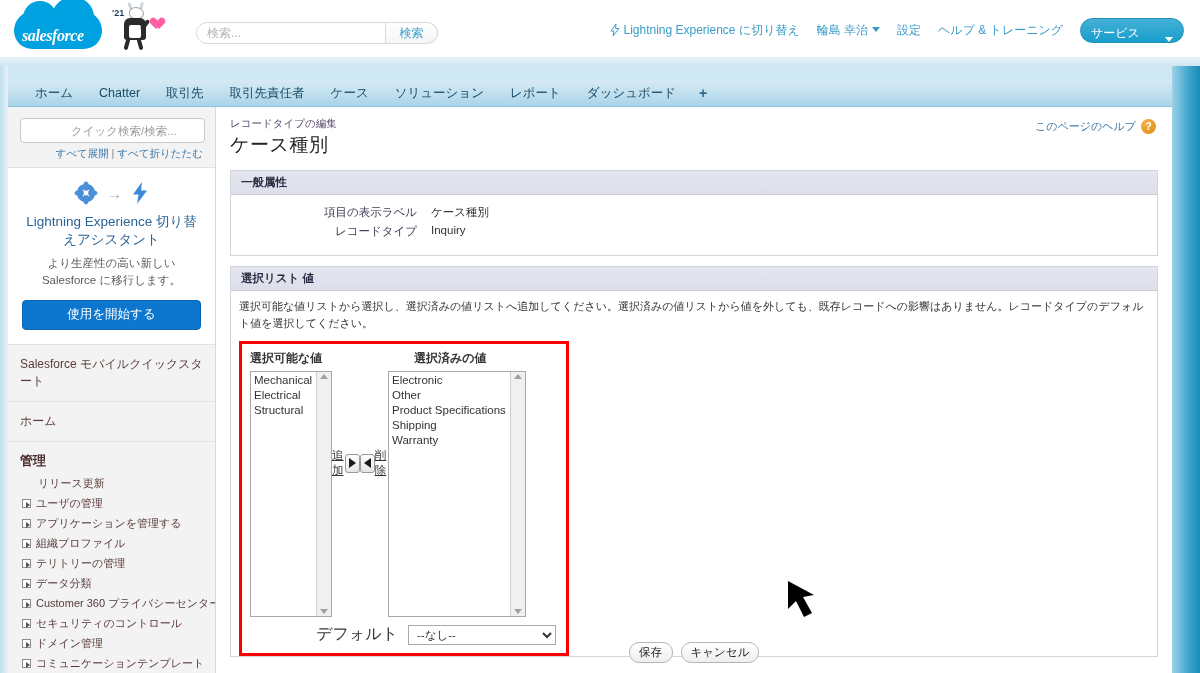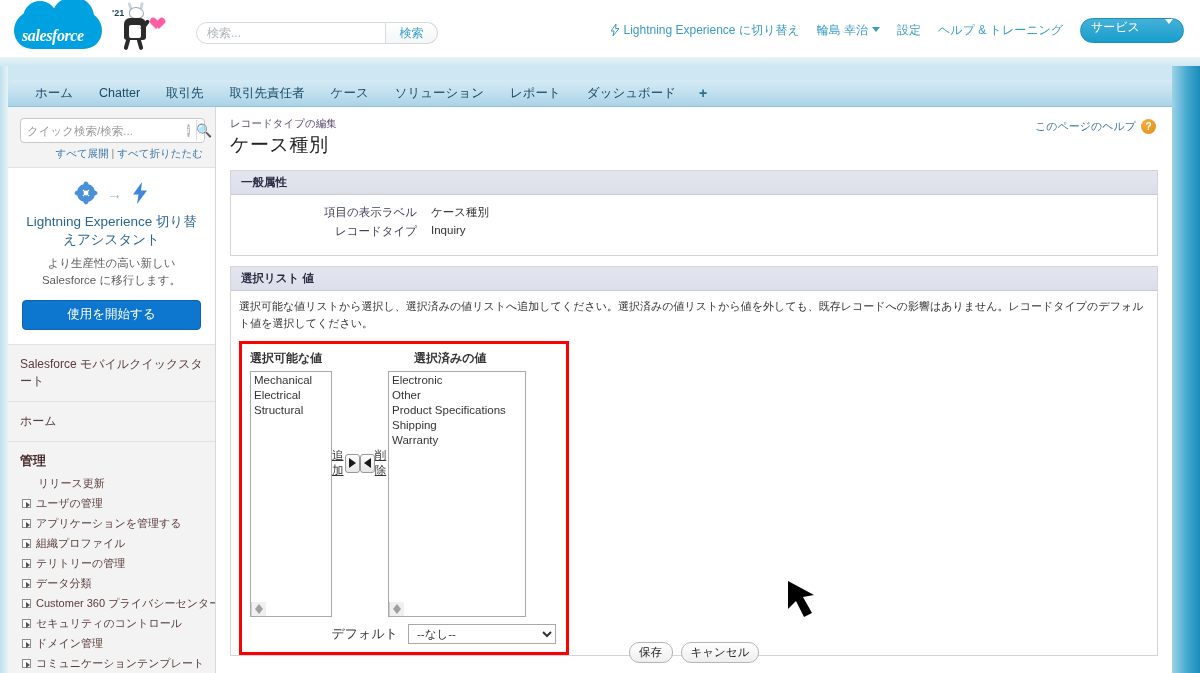--- a/index.html
+++ b/index.html
@@ -135,21 +135,21 @@
   .bolt-mini {
     display: inline-block; width: 8px; height: 12px;
     vertical-align: -2px; margin-right: 4px;
   }
   .caret-down {
     display: inline-block; width: 0; height: 0;
     border-left: 4px solid transparent; border-right: 4px solid transparent;
     border-top: 5px solid #3a9cc6; margin-left: 4px; vertical-align: 2px;
   }
   #appmenu {
-    display: flex; align-items: flex-start; justify-content: space-between;
+    display: flex; align-items: flex-end; justify-content: space-between;
     width: 104px; height: 25px; padding: 0 10px;
     background: linear-gradient(to bottom,#45b0d8,#189ecb);
     border: 1px solid #1d90b8; border-radius: 13px;
     color: #fff; font-size: 12px; cursor: pointer;
   }
   #appmenu .caret-down { border-top-color: #fff; }
 
   
   #tabbar {
     position: absolute; left: 8px; top: 80px;
@@ -182,21 +182,21 @@
   }
   #qsearch {
     margin: 3px 10px 0 12px;
     display: flex; align-items: center;
     height: 25px; border: 1px solid #c9c9c9; border-radius: 4px;
     background: #fff;
   }
   #qsearch input {
     flex: 1; border: none; outline: none; height: 31px;
     padding: 0 6px; font-size: 11.5px; color: #444;
-    font-family: "Liberation Sans", sans-serif; background: transparent;
+    font-family: "Liberation Sans", sans-serif; background: transparent; margin-left: 44px;
   }
   #qsearch input::placeholder { color: #9b9b9b; }
   .qs-info {
     width: 13px; height: 13px; border-radius: 50%;
     background: #b8b8b8; color: #fff; font-size: 9px; font-style: italic;
     font-weight: bold; text-align: center; line-height: 13px; margin-right: 6px;
     font-family: "Liberation Serif", serif;
   }
   .qs-mag {
     width: 22px; text-align: center; color: #6d6d6d; font-size: 13px;
@@ -306,21 +306,20 @@
   }
   .dual-heads { display: flex; font-size: 12px; font-weight: bold; color: #333; }
   .dh1 { width: 96px; text-align: left; }
   .dh2 { width: 60px; }
   .dh3 { flex: 1; text-align: left; padding-left: 8px; }
   .dual-row { display: flex; align-items: flex-start; margin-top: 4px; }
   .lbox {
     border: 1px solid #a9a9a9; background: #fff;
     height: 246px; overflow: hidden; position: relative;
     display: flex;
-    flex-direction: column;
   }
   .lbox-items {
     flex: 1; padding: 1px 0 0 2px; font-size: 11.5px; color: #333;
     line-height: 15px; overflow: hidden;
   }
   .lbox-items div { white-space: nowrap; padding-left: 1px; }
   .lbox.left { width: 82px; }
   .lbox.right { width: 138px; }
   .vscroll {
     width: 15px; background: #f0f0f0; border-left: 1px solid #cfcfcf;
@@ -348,21 +347,21 @@
     display: flex; align-items: center; justify-content: center;
     cursor: pointer;
   }
   .tri-r { width:0;height:0;border-top:5px solid transparent;border-bottom:5px solid transparent;border-left:7px solid #1a1a1a; }
   .tri-l { width:0;height:0;border-top:5px solid transparent;border-bottom:5px solid transparent;border-right:7px solid #1a1a1a; }
 
   .defrow {
     display: flex; align-items: center; justify-content: flex-end;
     margin-top: 7px; gap: 10px;
   }
-  .def-lab { font-size: 13px; color: #333; }
+  .def-lab { font-size: 16px; color: #333; }
   .def-sel {
     width: 148px; height: 20px; font-size: 11.5px;
     border: 1px solid #a9a9a9; background: #fff; color: #333;
     font-family: "Liberation Sans", sans-serif;
     padding-left: 4px;
   }
 
   
   #pointer { position: absolute; left: 570px; top: 472px; width: 52px; height: 50px; }
 

